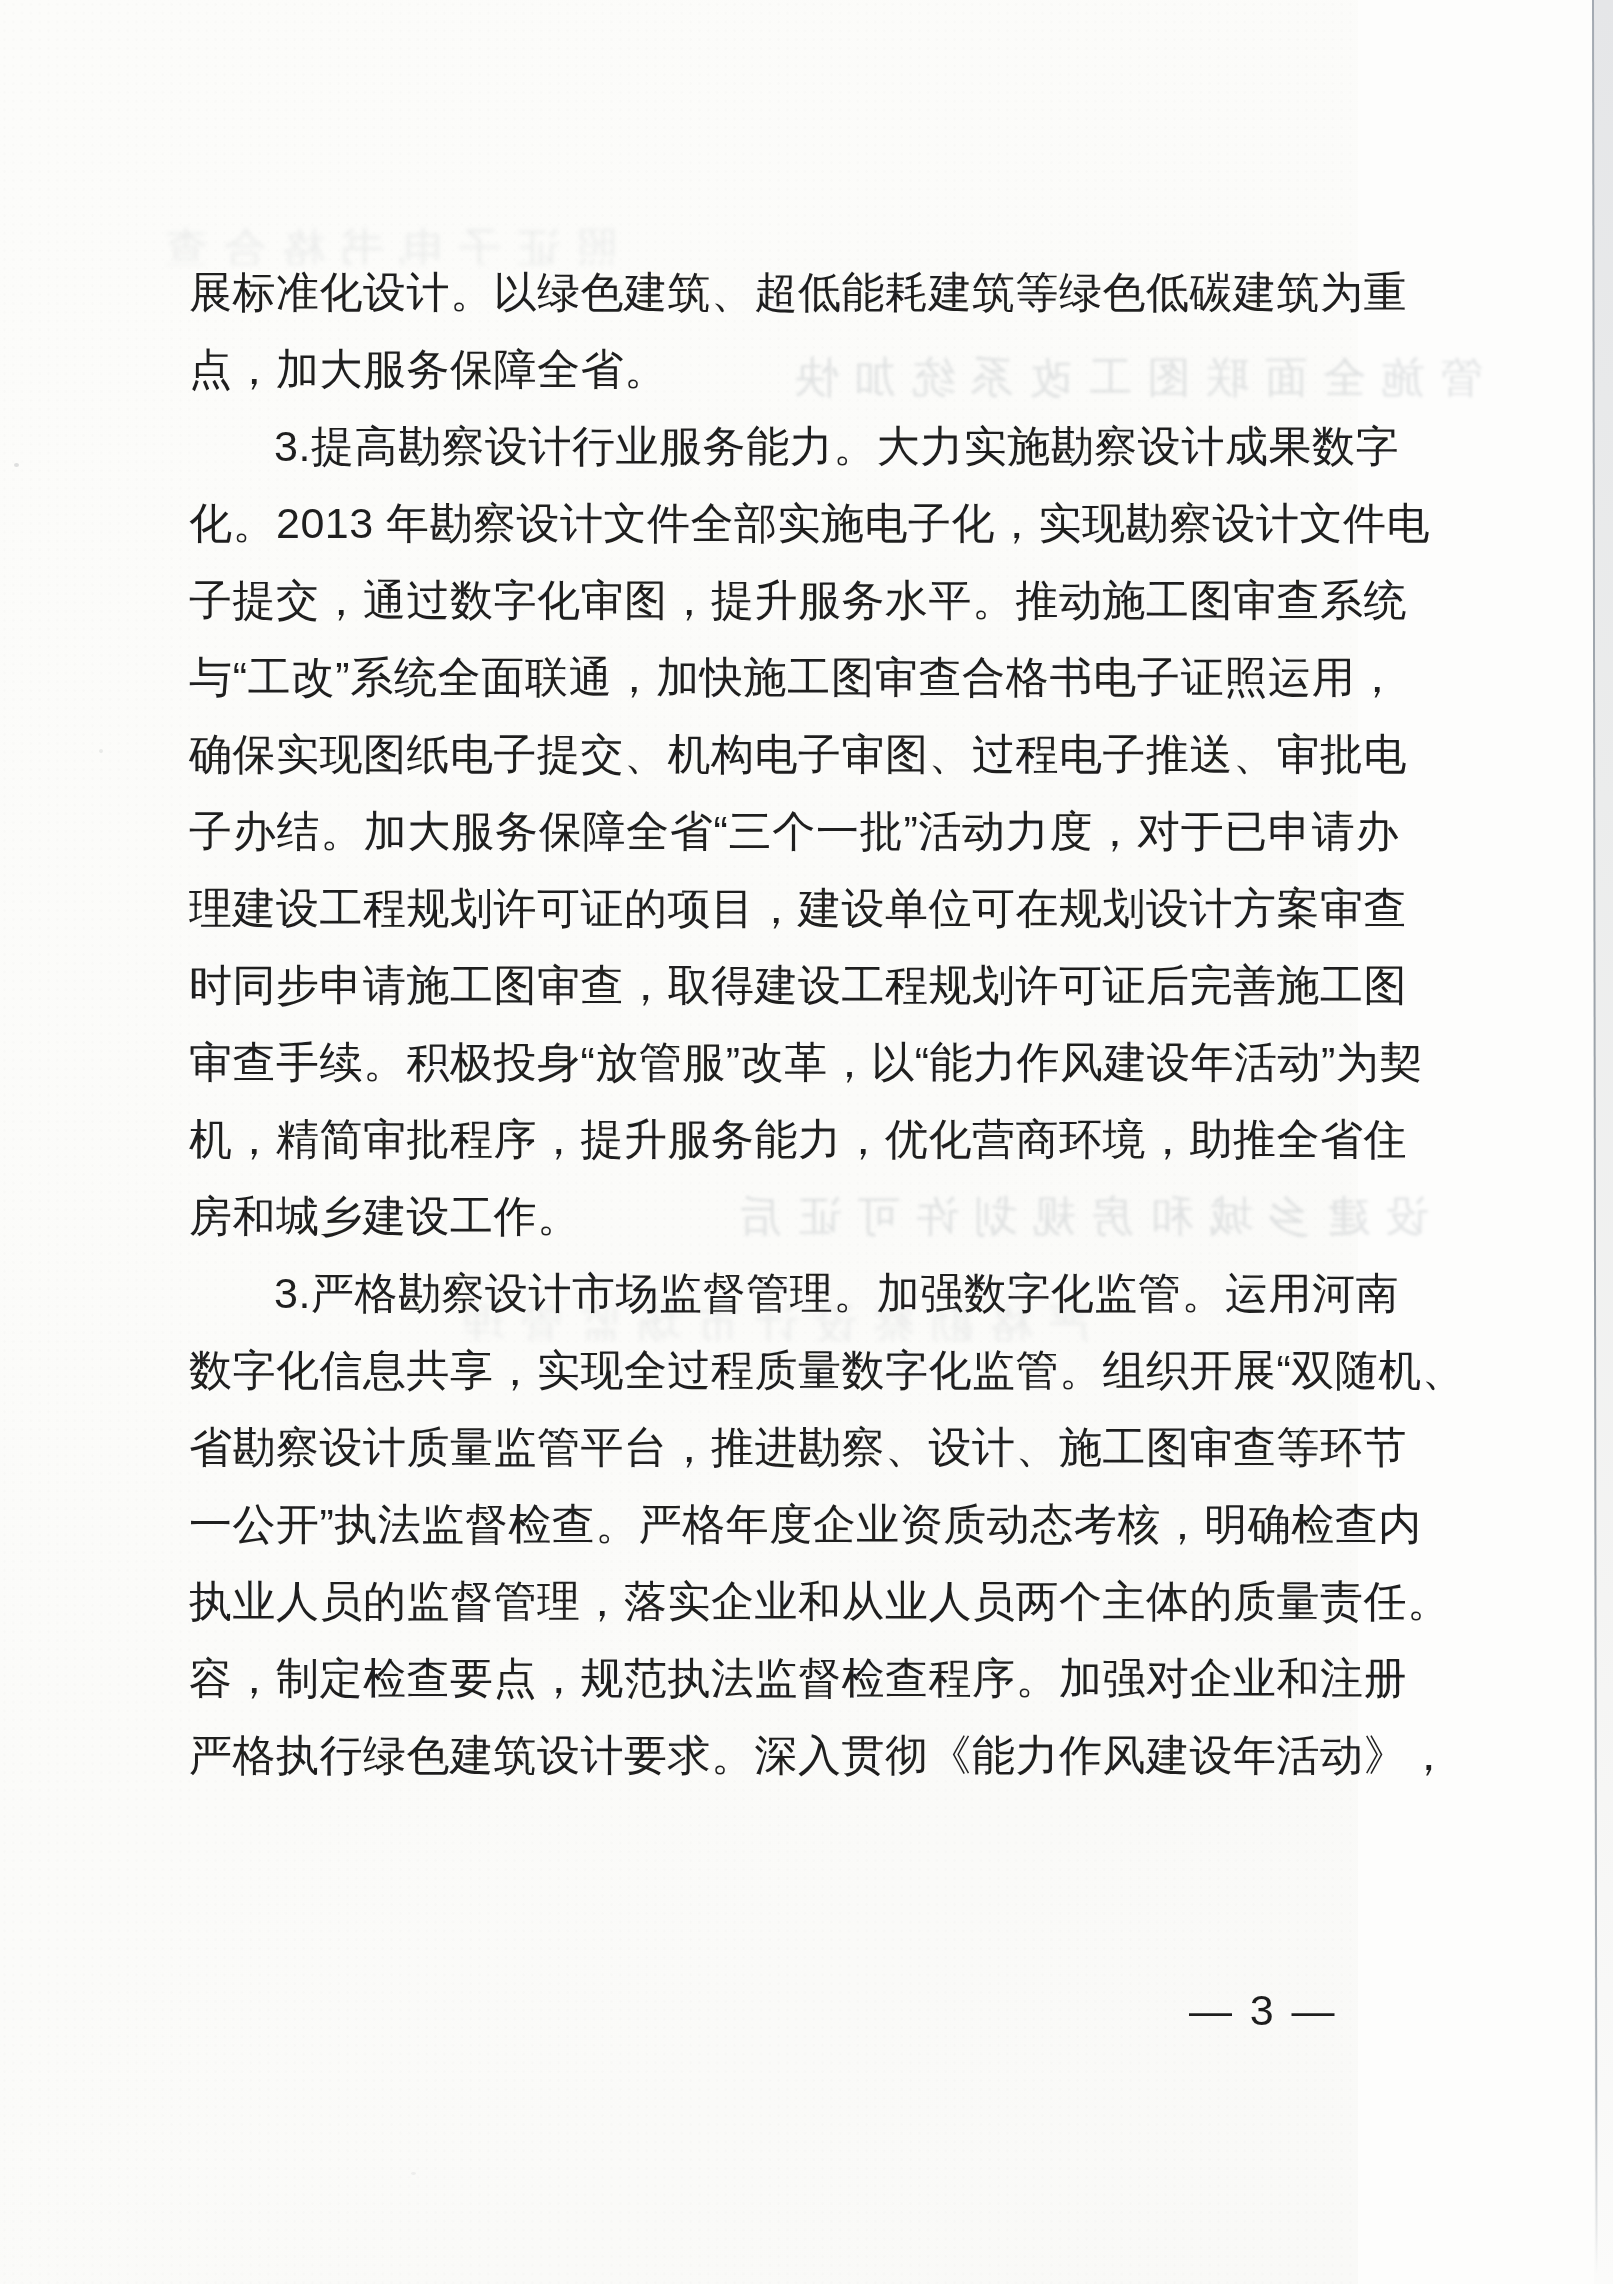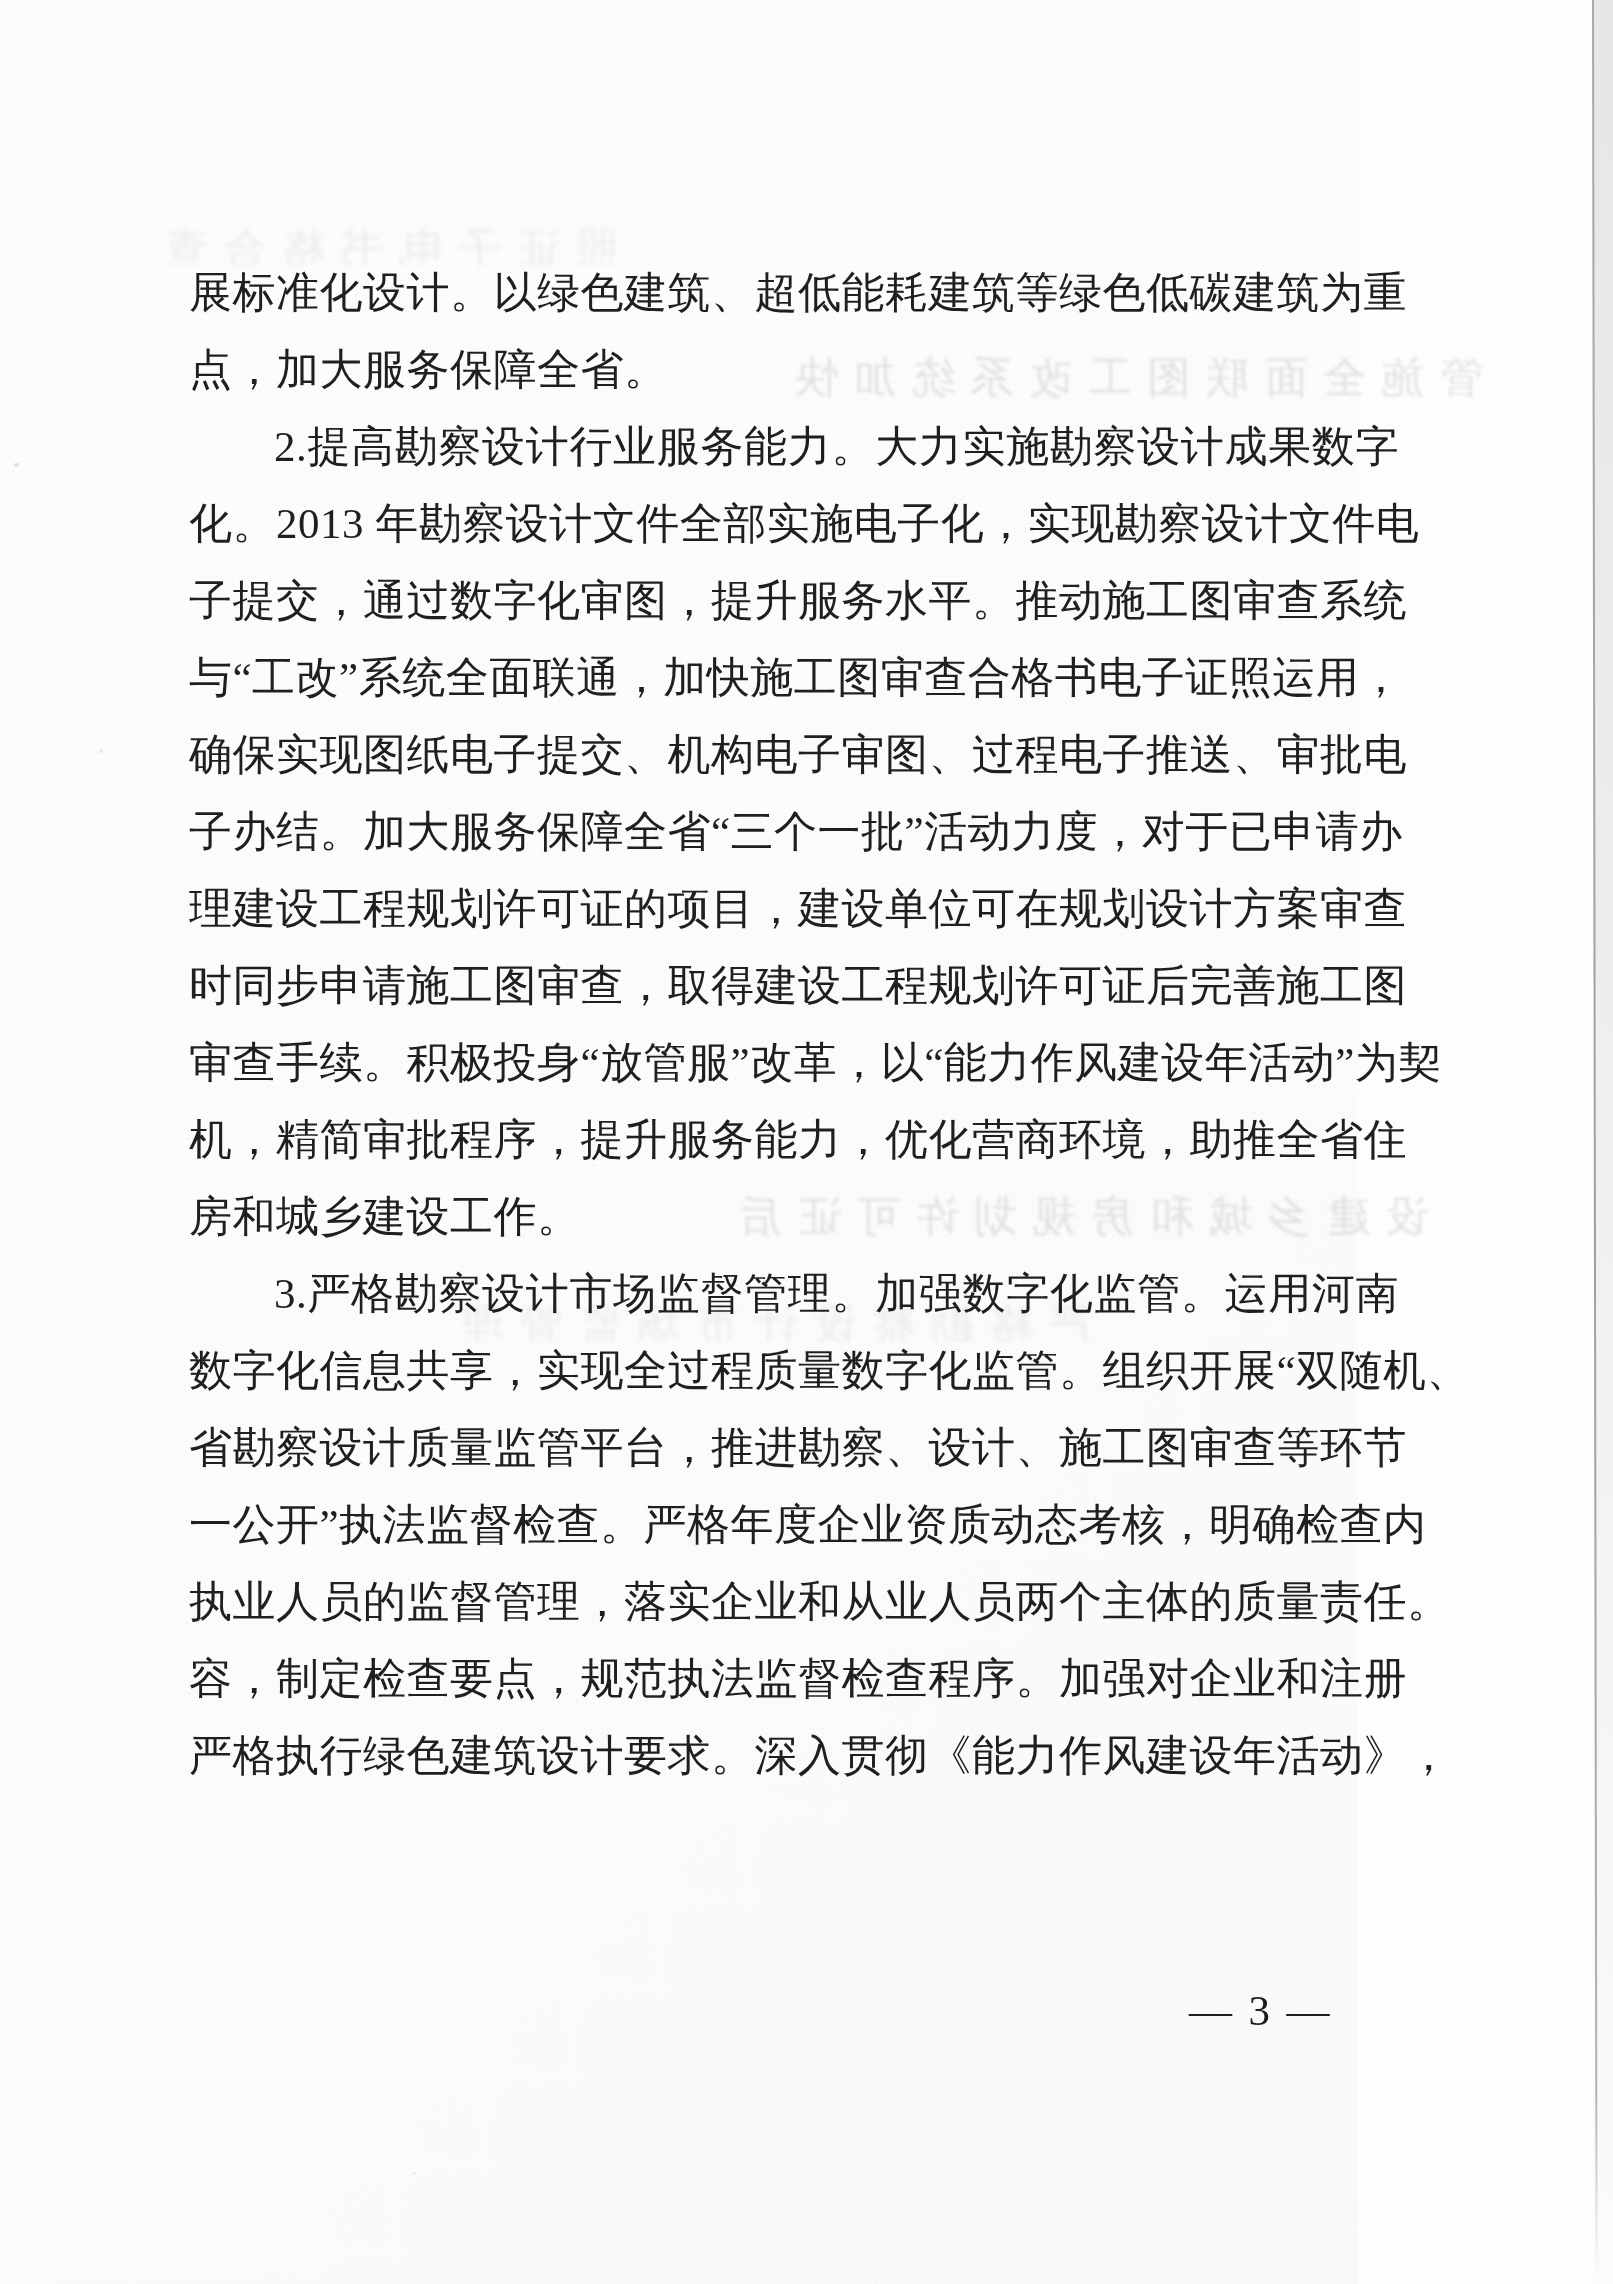--- a/index.html
+++ b/index.html
@@ -8,21 +8,21 @@
     width: 1613px;
     height: 2285px;
     overflow: hidden;
     background: #fdfdfc;
   }
   .page {
     position: relative;
     width: 1358px;
     height: 2285px;
     background: linear-gradient(135deg, #fcfcfa 0%, #fbfbf9 55%, #f9f9f7 100%);
-    font-family: Liberation Serif, serif;
+    font-family: Liberation Sans, sans-serif;
     color: #202020;
   }
   
   .paper-texture {
     position: absolute;
     inset: 0;
     background-image: radial-gradient(rgba(70,70,70,0.016) 1px, transparent 1.6px);
     background-size: 8.8px 8.8px;
     pointer-events: none;
   }
@@ -104,21 +104,21 @@
   <div class="paper-texture"></div>
 
   <div class="ghost fainter" style="left:162px; top:220px; width:456px; height:45px;">照证子电书格合查审图</div>
   <div class="ghost" style="left:596px; top:349px; width:887px; height:49px;">管施全面联图工改系统加快</div>
   <div class="ghost" style="left:541px; top:1188px; width:887px; height:49px;">设建乡城和房规划许可证后</div>
   <div class="ghost fainter" style="left:415px; top:1296px; width:676px; height:45px;">严格勘察设计市场监管理</div>
 
   <div class="text-block">
     <div class="line">展标准化设计。以绿色建筑、超低能耗建筑等绿色低碳建筑为重</div>
     <div class="line short">点，加大服务保障全省。</div>
-    <div class="line indent">2.提高勘察设计行业服务能力。大力实施勘察设计成果数字</div>
+    <div class="line indent">3.提高勘察设计行业服务能力。大力实施勘察设计成果数字</div>
     <div class="line">化。2013 年勘察设计文件全部实施电子化，实现勘察设计文件电</div>
     <div class="line">子提交，通过数字化审图，提升服务水平。推动施工图审查系统</div>
     <div class="line">与“工改”系统全面联通，加快施工图审查合格书电子证照运用，</div>
     <div class="line">确保实现图纸电子提交、机构电子审图、过程电子推送、审批电</div>
     <div class="line">子办结。加大服务保障全省“三个一批”活动力度，对于已申请办</div>
     <div class="line">理建设工程规划许可证的项目，建设单位可在规划设计方案审查</div>
     <div class="line">时同步申请施工图审查，取得建设工程规划许可证后完善施工图</div>
     <div class="line">审查手续。积极投身“放管服”改革，以“能力作风建设年活动”为契</div>
     <div class="line">机，精简审批程序，提升服务能力，优化营商环境，助推全省住</div>
     <div class="line short">房和城乡建设工作。</div>

